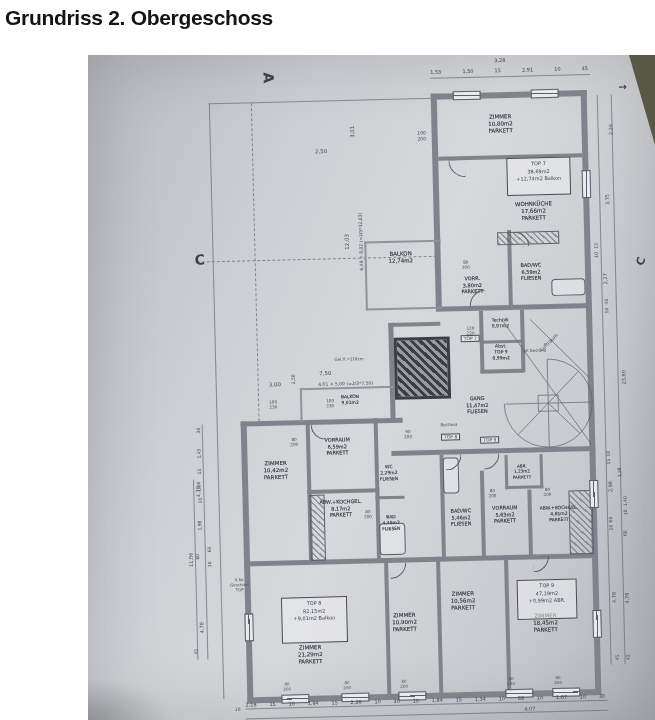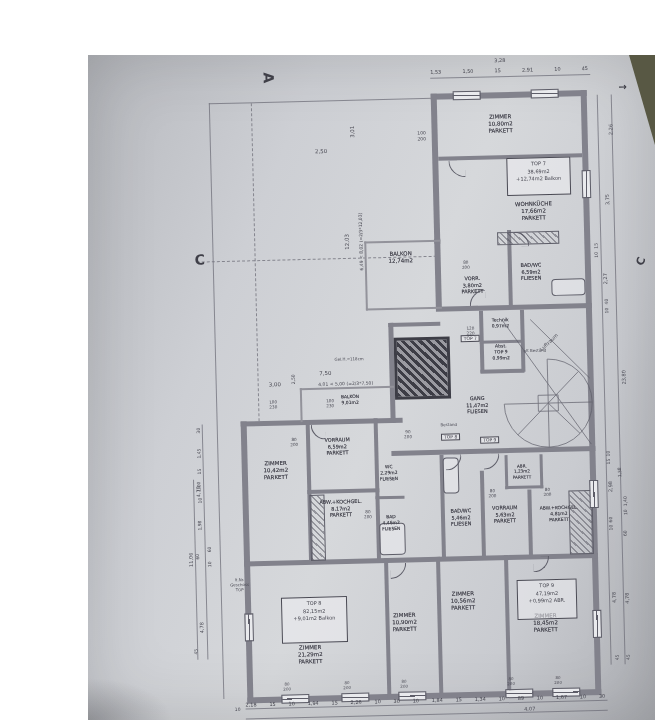--- a/index.html
+++ b/index.html
@@ -44,20 +44,21 @@
   .win{position:absolute;border:1px solid #5d5d68;
         background:linear-gradient(#e9eaed 42%,#5d5d68 42% 58%,#e9eaed 58%);}
   .winv{position:absolute;border:1px solid #5d5d68;
         background:linear-gradient(90deg,#e9eaed 42%,#5d5d68 42% 58%,#e9eaed 58%);}
   .marker{position:absolute;font-size:14px;color:#3f3f48;font-weight:bold;}
 </style>
 </head>
 <body>
 
 <div id="stage">
+  <div id="title">Grundriss 2. Obergeschoss</div>
 
   <div id="photo">
     <div id="plan">
 
       <div class="tl" style="left:128px;top:44px;width:224px;height:1px"></div>
       <div class="tl" style="left:128px;top:44px;width:1px;height:596px"></div>
       <div class="dash" style="left:170px;top:45px;height:318px"></div>
       <div class="hdash" style="left:112px;top:202px;width:240px"></div>
 
       <div class="w" style="left:350px;top:40px;width:156px;height:6px"></div>

